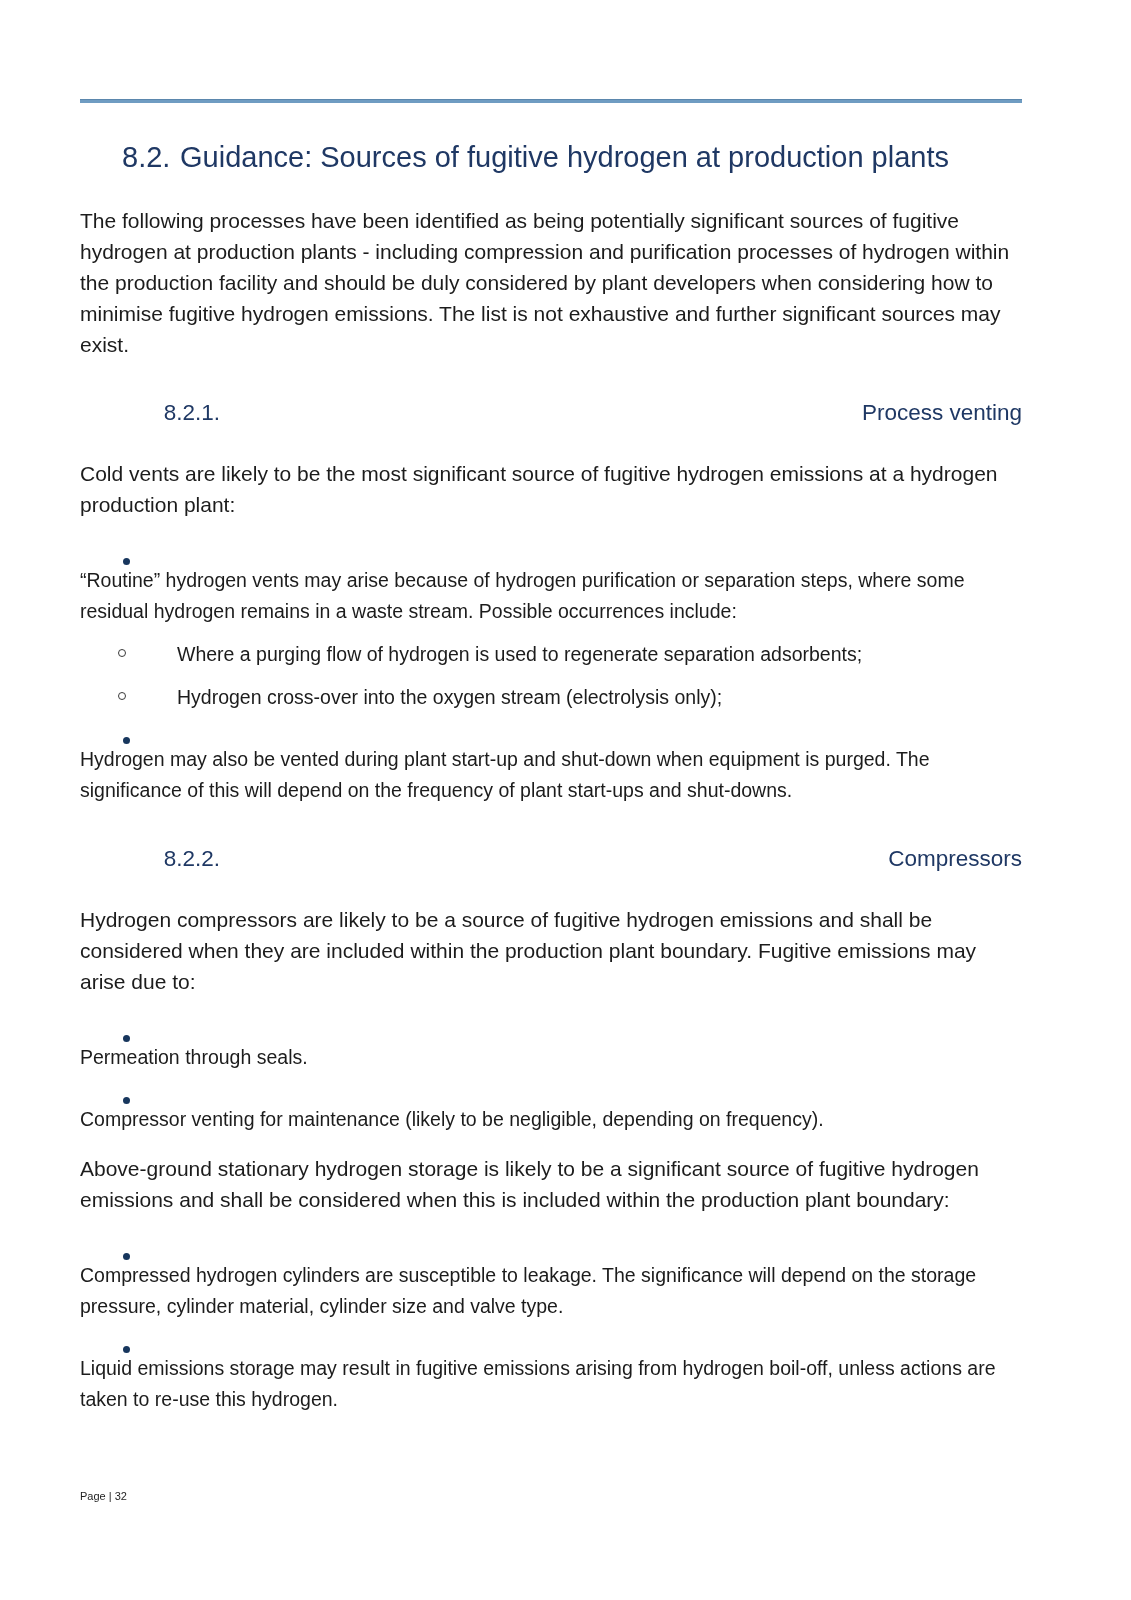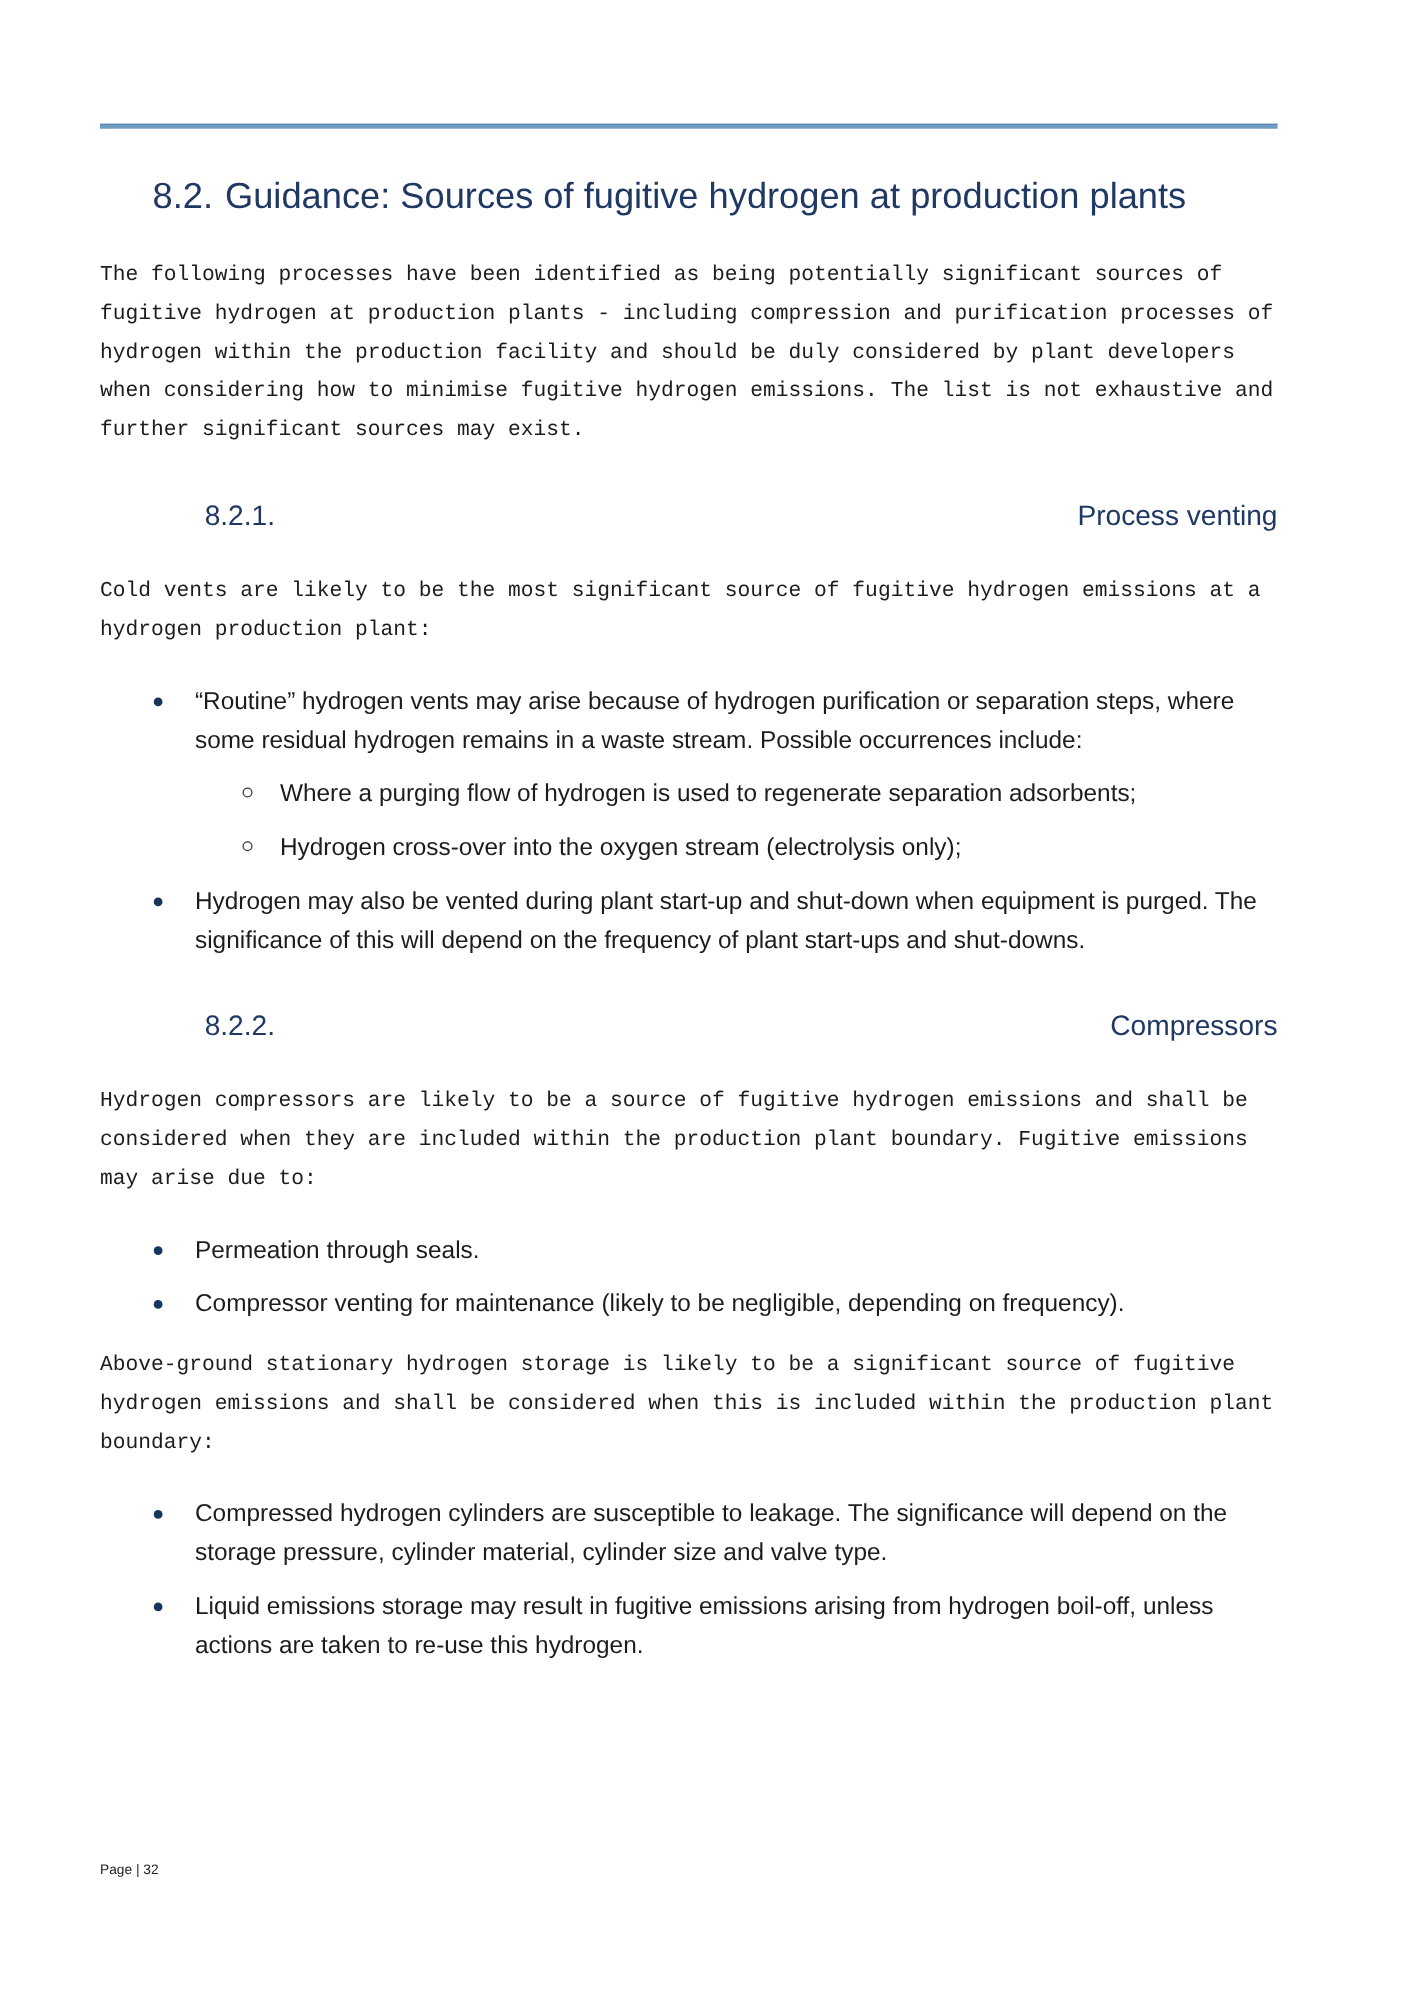--- a/index.html
+++ b/index.html
@@ -34,34 +34,33 @@
     margin:38px 0 30px;
     font-size:22.5px;line-height:30px;font-weight:400;
     color:var(--navy);
     text-align:right;
   }
   .h2 .h2-num{flex:none;width:100px;margin-left:40px;}
   .h2 .h2-text{flex:1;}
 
   p.body-p{
     margin:0 0 26px;
-    font-size:17px;line-height:31px;
+    font-size:21px;line-height:31px;
     color:var(--body);
-    font-family:Liberation Mono, monospace;
   }
 
   ul.b1{list-style:none;margin:22px 0 18px;padding:0;font-size:19.5px;line-height:31px;}
-  ul.b1 > li{display:flex;margin:0 0 12px;}
+  ul.b1 > li{display:flex;margin:0 0 12px;flex-direction:column;}
   ul.b1 > li:last-child{margin-bottom:0;}
   .dot-col{flex:none;width:33px;margin-left:43px;padding-top:12px;}
   .dot{display:block;width:7px;height:7px;border-radius:50%;background:#17365d;}
   .li-text{flex:1;}
 
   ul.b2{list-style:none;margin:12px 0 0;padding:0;}
-  ul.b2 > li{display:flex;margin:0 0 12px;}
+  ul.b2 > li{display:flex;margin:0 0 12px;gap:29px;}
   ul.b2 > li:last-child{margin-bottom:0;}
   .circ-col{flex:none;width:30px;margin-left:38px;padding-top:10px;}
   .circ{display:block;width:8px;height:8px;border-radius:50%;border:1.5px solid #3a3a3a;background:transparent;box-sizing:border-box;}
 
   .footer{
     position:absolute;left:80px;top:1485px;
     font-size:11px;line-height:22px;color:#1f1f1f;
   }
 </style>
 </head>

